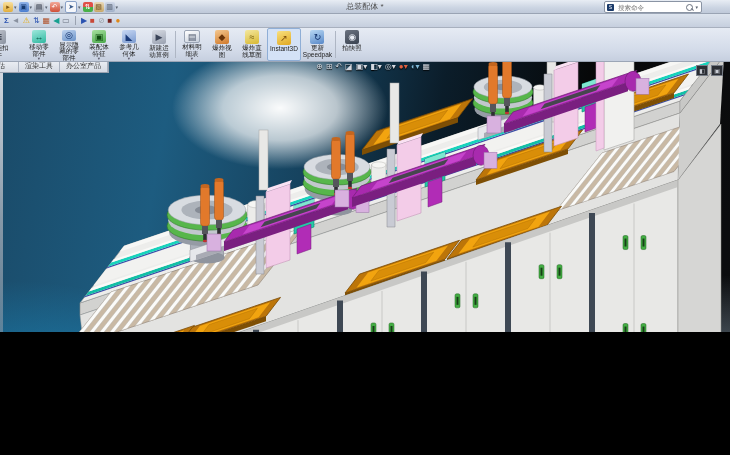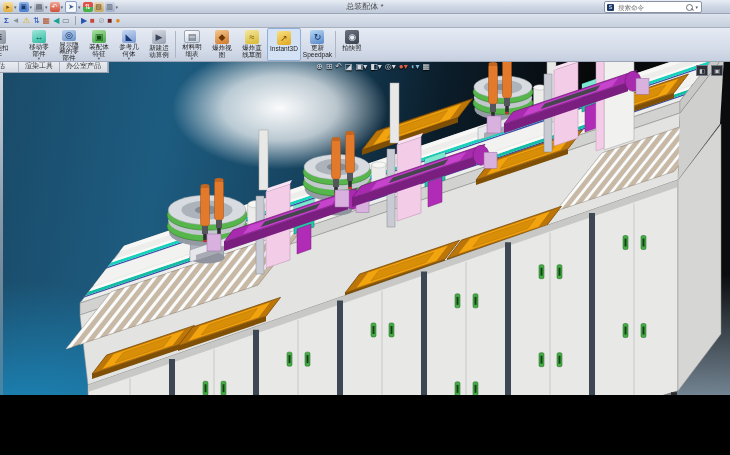--- a/index.html
+++ b/index.html
@@ -1,16 +1,16 @@
 <!DOCTYPE html>
 <html><head>
 <meta charset="utf-8">
 <style>
   html,body{margin:0;padding:0;background:#000;}
-  #app{position:relative;width:730px;height:395px;overflow:hidden;
+  #app{position:relative;width:730px;height:332px;overflow:hidden;
        font-family:"Liberation Sans","DejaVu Sans",sans-serif;
        -webkit-font-smoothing:antialiased;}
   
   #titlebar{position:relative;z-index:5;height:13px;display:flex;align-items:center;
     background:linear-gradient(180deg,#E8EDF4 0%,#CBD4E2 60%,#BFC9D9 100%);
     border-bottom:1px solid #9AA4B4;font-size:8px;color:#333;}
   .qa-wrap{display:flex;align-items:center;gap:1px;padding-left:3px;}
   .qi{display:inline-flex;align-items:center;justify-content:center;width:10px;height:10px;
       border-radius:2px;font-size:7px;line-height:10px;overflow:hidden;}
   .qcaret{font-size:5px;color:#5A6270;margin:0 1px 0 0;}

